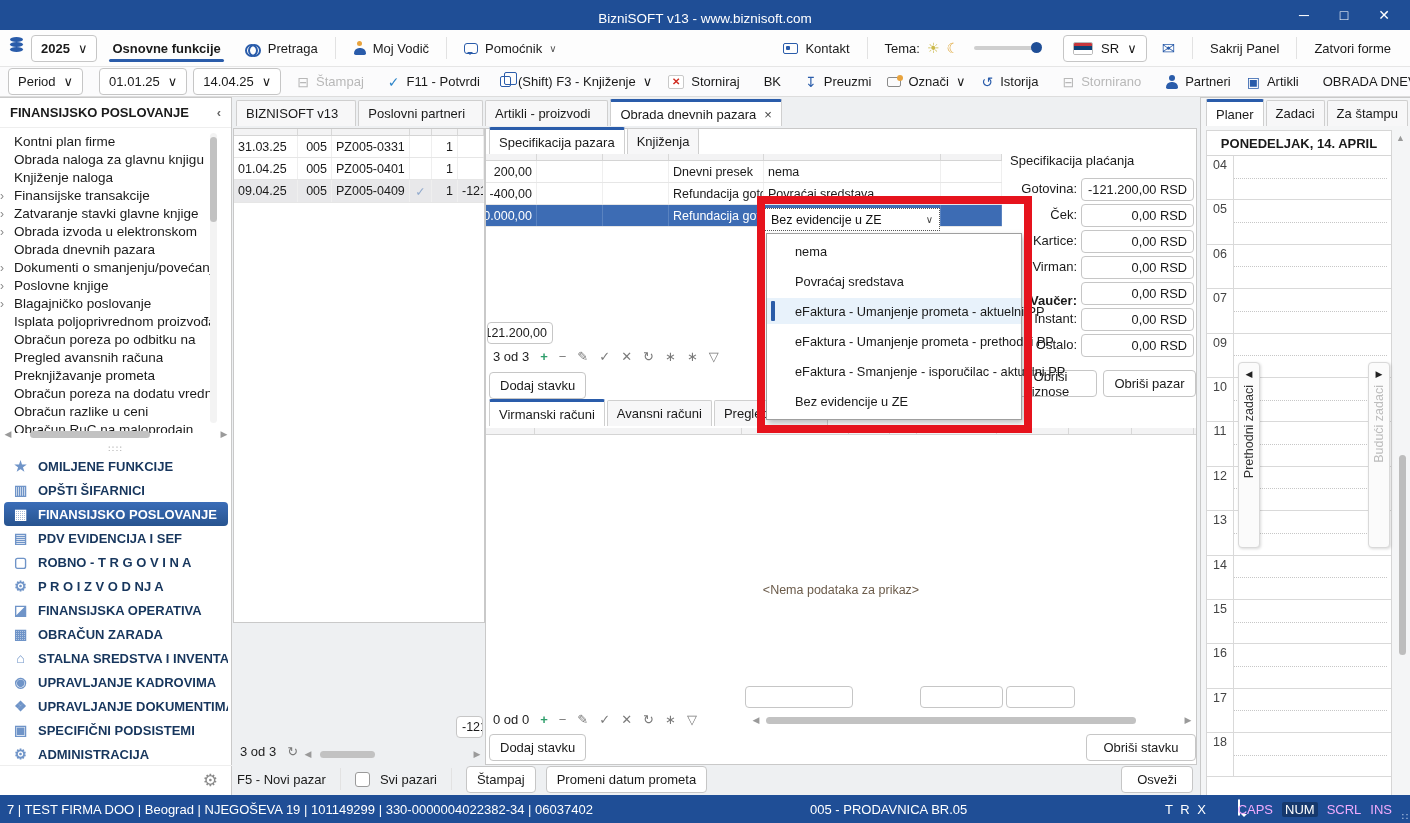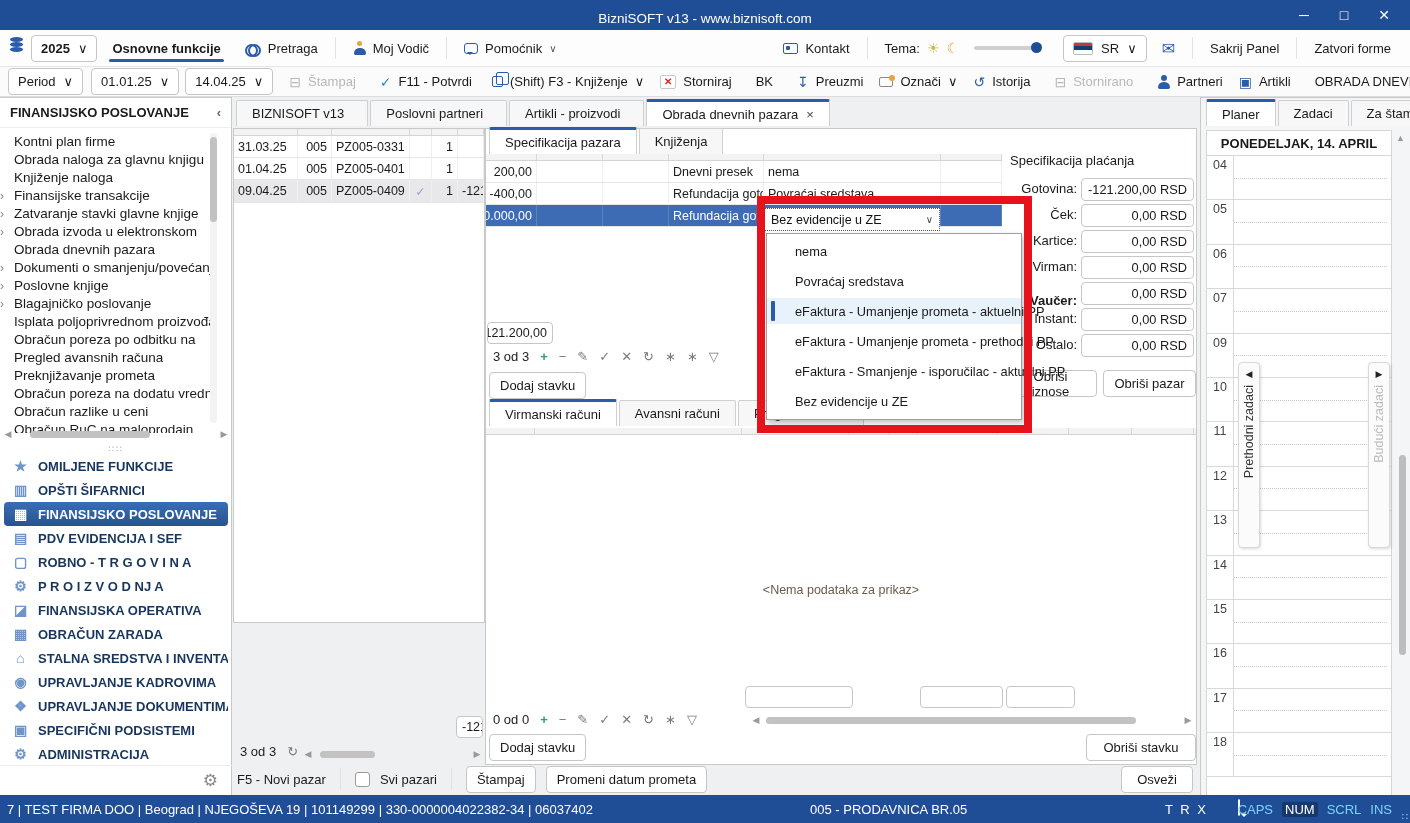--- a/index.html
+++ b/index.html
@@ -64,21 +64,21 @@
 .nav{position:absolute;left:4px;top:356px;width:224px}
 .navitem{display:flex;align-items:center;gap:9px;height:24px;padding:0 8px;font-weight:bold;font-size:13px;color:#17365d;border-radius:4px;white-space:nowrap;overflow:hidden}
 .navitem .nic{width:17px;text-align:center;color:#6f94c8;font-size:14px;flex:none}
 .navitem.active{background:linear-gradient(#3a6db8,#27538f);color:#fff}
 .navitem.active .nic{color:#fff}
 .s-footer{position:absolute;left:0;bottom:0;width:232px;height:30px;border-top:1px solid #eee}
 .s-footer .gear{position:absolute;right:14px;top:4px;color:#8a8a8a;font-size:17px}
 
 .tabstrip{display:flex;align-items:flex-end;gap:2px}
 #doc-tabs{position:absolute;left:236px;top:99px;height:27px}
-.tab{position:relative;display:flex;align-items:center;gap:8px;height:26px;padding:0 15px;background:#f7f7f8;border:1px solid #cfcfcf;border-bottom:none;border-radius:2px 2px 0 0;font-size:13px;white-space:nowrap}
+.tab{position:relative;display:flex;align-items:center;gap:8px;height:26px;padding:0 9px;background:#f7f7f8;border:1px solid #cfcfcf;border-bottom:none;border-radius:2px 2px 0 0;font-size:13px;white-space:nowrap}
 .tab.active{background:#fff;height:27px;border-top:3px solid #2a5caa;font-weight:normal}
 .tab .close{color:#444;font-size:13px}
 
 .panel{position:absolute;background:#fff;border:1px solid #c9c9c9}
 .gh{display:flex;background:#f3f3f4;border-bottom:1px solid #d4d4d4;color:#3c3c3c;font-size:12.5px}
 .gh span{padding:3px 4px;border-right:1px solid #d8d8d8;overflow:hidden;white-space:nowrap}
 .gr{display:flex;border-bottom:1px solid #e6e6e6;font-size:12.5px;background:#fff}
 .gr span{padding:4px 4px 3px;border-right:1px solid #efefef;overflow:hidden;white-space:nowrap}
 .num{justify-content:flex-end;display:flex}
 .clipL{display:flex;justify-content:flex-end}
@@ -129,21 +129,21 @@
 .flyout.dim .vtxt{color:#bcbcbc}
 .flyout .farr{font-size:9px;color:#222}
 .cal-scroll{position:absolute;right:4px;width:7px;background:#eee;border-radius:4px}
 
 .statusbar{position:absolute;left:0;bottom:0;right:0;height:28px;background:#1f4e96;color:#fff;display:flex;align-items:center;font-size:13px}
 .sb-left{position:absolute;left:7px}
 .sb-store{position:absolute;left:810px}
 .sb-trx{position:absolute;left:1165px;letter-spacing:2px}
 .sb-chat{position:absolute;left:1238px;top:5px}
 .sb-keys{position:absolute;right:18px;display:flex;gap:9px}
-.sb-keys .key{color:#7dd3fc}
+.sb-keys .key{color:#f0abfc}
 .sb-keys .key.on{color:#fff;background:rgba(0,0,0,.28);padding:0 3px;border-radius:2px}
 .sb-grip{position:absolute;right:2px;bottom:1px;color:#b9cbe8;font-size:10px}
 .ic-bubble.white{border-color:#fff}
 .ic-bubble.white::after{border-top-color:#fff}
 
 .red-box{position:absolute;left:757px;top:196px;width:275px;height:237px;border:8px solid #e6131d;z-index:50;pointer-events:none}
 </style>
 </head>
 <body>
 
@@ -214,21 +214,21 @@
     <span class="mitem">
         <span>Zatvori forme</span>
       </span>
   </div>
 
   <div class="toolbar">
     <span class="boxed">
       <span>Period</span>
         <span class="chev">∨</span>
     </span>
-    <span class="boxed" style="margin-left:8px">
+    <span class="boxed" style="margin-left:16px">
       <span>01.01.25</span>
         <span class="chev">∨</span>
     </span>
     <span class="boxed" style="margin-left:6px">
       <span>14.04.25</span>
         <span class="chev">∨</span>
     </span>
     <span class="tsep"></span>
     <span class="titem disabled">
       <span class="tglyph">⊟</span>

